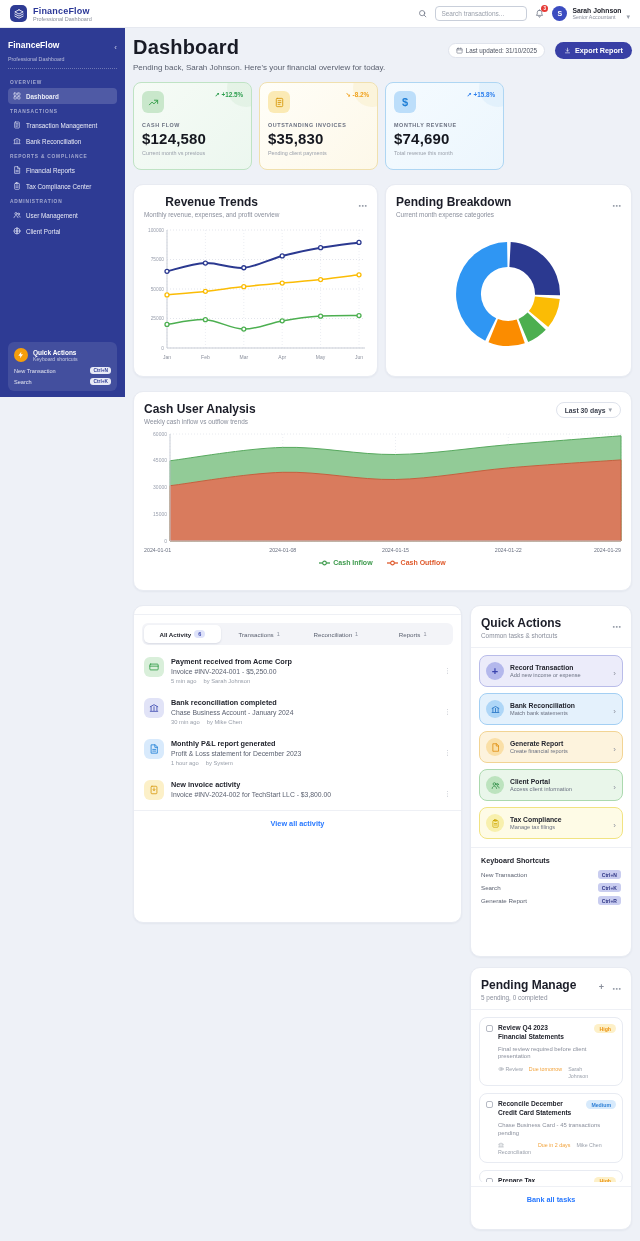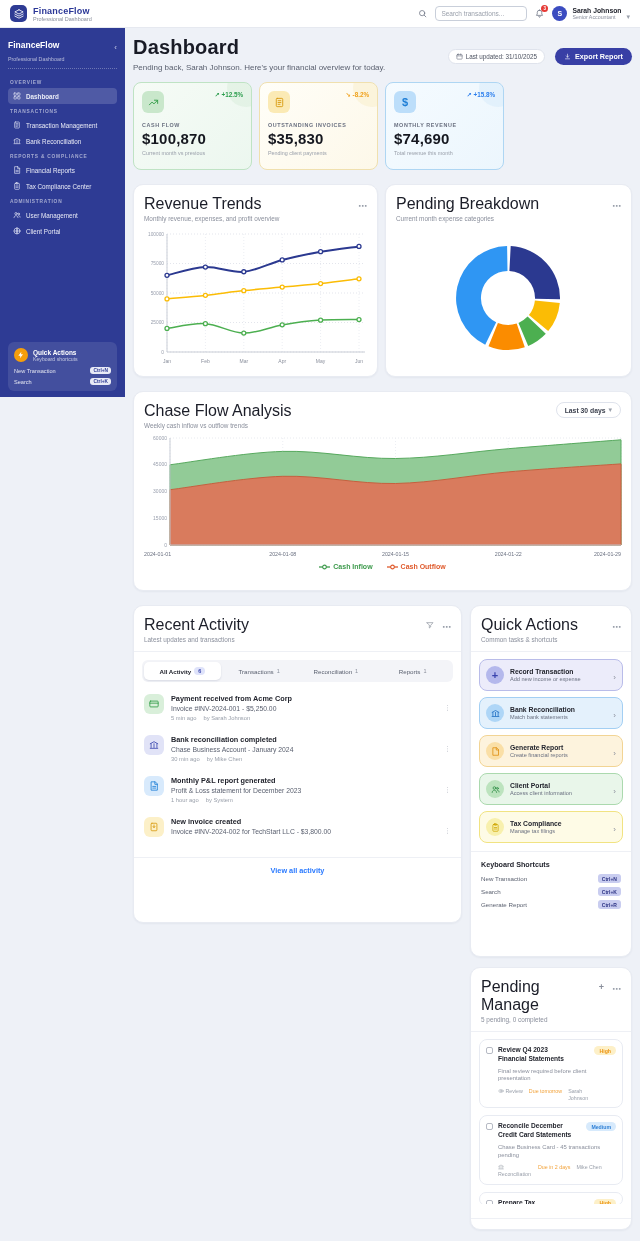--- a/index.html
+++ b/index.html
@@ -48,21 +48,21 @@
   .qa-sub { font-size:5.2px; color:rgba(255,255,255,.65); }
   .qa-row { display:flex; justify-content:space-between; align-items:center; margin-top:4px; }
   .qa-row-label { font-size:5.6px; color:rgba(255,255,255,.85); }
   .kbd { background:#e8eaf6; color:#2e3b94; font-size:4.8px; font-weight:bold; border-radius:3px; padding:1px 3px; }
 
   
   #main { position:absolute; left:133px; top:36px; width:499px; }
   .page-head { display:flex; justify-content:space-between; align-items:flex-start; }
   h1 { font-size:20px; font-weight:bold; color:#191b26; letter-spacing:.2px;}
   .welcome { font-size:8px; color:#5b6170; margin-top:4px; }
-  .head-right { display:flex; gap:10px; align-items:center; margin-top:12px;}
+  .head-right { display:flex; gap:10px; align-items:center; margin-top:6px;}
   .chip { display:flex; align-items:center; gap:3px; background:#fff; border:1px solid #dfe3ec; border-radius:10px;
     padding:3px 7px; font-size:6.3px; color:#4c5260; }
   .chip svg { width:7px; height:7px; color:#6a7080; }
   .btn-primary { display:flex; align-items:center; gap:4px; background:#383fa5; color:#fff; border:none; border-radius:11px;
     padding:4px 9px; font-size:7.2px; font-weight:bold; cursor:pointer; font-family:inherit;}
   .btn-primary svg { width:7px; height:7px; color:#fff;}
 
   
   .stats-row { display:flex; gap:7px; margin-top:10px; }
   .stat-card { position:relative; width:119px; height:88px; border-radius:8px; padding:8px; overflow:hidden; border:1px solid; }
@@ -79,21 +79,21 @@
   .trend { font-size:6.3px; font-weight:bold; position:relative; z-index:1;}
   .trend.up-g { color:#2e9e4f; } .trend.down-o { color:#f0a11c; } .trend.up-b { color:#2f80ed; }
   .arrow-up-icon::before{content:"↗ ";} .arrow-down-icon::before{content:"↘ ";}
   .stat-label { font-size:5.4px; letter-spacing:.6px; color:#6a7080; font-weight:bold; margin-top:9px;}
   .stat-value { font-size:15px; font-weight:bold; color:#15171f; margin-top:2px; letter-spacing:.2px;}
   .stat-note { font-size:5.4px; color:#9aa0ab; margin-top:3px; }
 
   
   .card { background:#fff; border:1px solid #e8ebf2; border-radius:10px; box-shadow:0 1px 2px rgba(25,35,80,.05); }
   .card-head { display:flex; justify-content:space-between; align-items:flex-start; padding:10px 10px 0 10px; }
-  .card-title { font-size:16px; font-weight:normal; color:#1b1d28; }
+  .card-title { font-size:12px; font-weight:bold; color:#1b1d28;text-align:center; }
   .card-sub { font-size:6.4px; color:#8a8f9c; margin-top:2px; }
   .more-icon::before { content:"⋯"; color:#9aa0ab; font-size:9px; font-weight:bold;}
   .kebab-icon::before { content:"⋮"; color:#b6bac4; font-size:7px; }
 
   .charts-row { display:flex; gap:7px; margin-top:14px; }
   #revenue-card { width:245px; height:193px; }
   #expense-card { width:247px; height:193px; }
   #revenue-card svg, #expense-card svg { display:block; margin-top:4px; }
 
   #cashflow-card { width:499px; height:200px; margin-top:14px; }
@@ -119,21 +119,21 @@
   .act-list { padding:4px 10px 0 10px; }
   .act-item { display:flex; gap:7px; padding:8px 0 6px 0; position:relative;}
   .act-ic { width:20px; height:20px; border-radius:6px; display:flex; align-items:center; justify-content:center; flex:none; }
   .act-ic svg { width:10px; height:10px; }
   .act-ic.green { background:#d9efda; color:#2f9a44;} .act-ic.indigo { background:#e1e3f7; color:#3c49b0;}
   .act-ic.blue { background:#d8eafc; color:#1f7fd6;} .act-ic.yellow { background:#fcf0c8; color:#d99b12;}
   .act-title { font-size:7.3px; font-weight:bold; color:#23252e; }
   .act-sub { font-size:6.8px; color:#5b6170; margin-top:2px;}
   .act-meta { font-size:5.8px; color:#9aa0ab; margin-top:3px; display:flex; gap:7px;}
   .act-item .kebab-icon { position:absolute; right:0; top:10px; }
-  .card-footer { text-align:center; font-size:7.3px; font-weight:bold; color:#2979ff; padding:8px 0; cursor:pointer; border-top:1px solid #eef0f5; margin-top:14px;}
+  .card-footer { text-align:center; font-size:7.3px; font-weight:bold; color:#2979ff; padding:8px 0; cursor:pointer; border-top:1px solid #eef0f5; margin-top:4px;}
 
   .right-col { width:162px; display:flex; flex-direction:column; gap:10px; }
   #qa-card { width:162px; height:352px; overflow:hidden;}
   .qa-list { padding:7px 8px 0 8px; display:flex; flex-direction:column; gap:6px;}
   .qa-action { display:flex; align-items:center; gap:6px; border-radius:8px; border:1px solid; padding:6px; cursor:pointer; position:relative;}
   .qa-action .chevron-right-icon { position:absolute; right:6px; }
   .chevron-right-icon::before { content:"›"; color:#8a8f9c; font-size:8px; }
   .qa-action.purple { background:#ececfa; border-color:#b9bce9; } .qa-action.purple .qa-act-ic { background:#b4b8ec; color:#3a44ae;}
   .qa-action.blue { background:#e4f1fc; border-color:#a3cff3; } .qa-action.blue .qa-act-ic { background:#aed6f7; color:#1769c0;}
   .qa-action.orange { background:#fdf3dd; border-color:#f2d494; } .qa-action.orange .qa-act-ic { background:#fadfa6; color:#dd8a05;}
@@ -334,21 +334,21 @@
         <div class="stat-top">
           <div class="stat-ic">
             <svg class="sic" viewBox="0 0 24 24">
                 <path d="M3 17l6-6 4 4 8-8"></path>
                 <path d="M14 7h7v7"></path>
               </svg>
           </div>
           <span class="trend up-g"><span class="arrow-up-icon"></span><span>+12.5%</span></span>
         </div>
         <div class="stat-label">CASH FLOW</div>
-        <div class="stat-value">$100,870</div>
+        <div class="stat-value">$124,580</div>
         <div class="stat-note">Current month vs previous</div>
       </div>
 
       <div class="stat-card yellow">
         <div class="stat-deco"></div>
         <div class="stat-top">
           <div class="stat-ic">
             <svg class="sic" viewBox="0 0 24 24">
                 <rect x="5" y="3" width="14" height="18" rx="2"></rect>
                 <path d="M9 8h6M9 12h6M9 16h4"></path>
@@ -447,21 +447,21 @@
             <path d="M159.8,107.7A52,52 0 0 1 142.2,119.9L132.5,96.9A27,27 0 0 0 141.6,90.6Z" fill="#4caf50"></path>
             <path d="M138.8,121.2A52,52 0 0 1 102.5,120.2L111.9,97.0A27,27 0 0 0 130.7,97.6Z" fill="#fb8c00"></path>
             <path d="M99.2,118.7A52,52 0 0 1 121.1,20.0L121.5,45.0A27,27 0 0 0 110.2,96.3Z" fill="#2f96f3"></path>
           </svg>
       </section>
     </div>
 
     <section class="card" id="cashflow-card">
       <div class="card-head">
         <div>
-          <div class="card-title">Chase Flow Analysis</div>
+          <div class="card-title">Cash User Analysis</div>
           <div class="card-sub">Weekly cash inflow vs outflow trends</div>
         </div>
         <button class="range-btn">
           <span>Last 30 days</span>
           <span class="chevron-down-icon"></span>
         </button>
       </div>
       <svg id="area-svg" width="483" height="128" style="display:block;margin:4px 0 0 8px;">
           <line x1="28" y1="112" x2="479" y2="112" stroke="#e8eaef" stroke-dasharray="1,2"></line>
           <text x="25" y="113.7" text-anchor="end" font-size="5" fill="#9aa0ae">0</text>
@@ -502,32 +502,20 @@
               <circle cx="6" cy="3" r="2" fill="#fff" stroke="#df5a2c" stroke-width="1.2"></circle>
             </svg>
           <span>Cash Outflow</span>
         </span>
       </div>
     </section>
 
     <div class="bottom-row">
 
       <section class="card" id="activity-card">
-        <div class="card-head">
-          <div>
-            <div class="card-title">Recent Activity</div>
-            <div class="card-sub">Latest updates and transactions</div>
-          </div>
-          <div class="head-icons">
-            <svg class="sic funnel-icon" viewBox="0 0 24 24">
-                <path d="M3 5h18l-7 8v5l-4 3v-8z"></path>
-              </svg>
-            <span class="more-icon"></span>
-          </div>
-        </div>
         <div class="hdiv"></div>
         <div class="tabs">
           <div class="tab active">
             <span>All Activity</span>
             <span class="tab-count badge">6</span>
           </div>
           <div class="tab">
             <span>Transactions</span>
             <span class="tab-count">1</span>
           </div>
@@ -597,21 +585,21 @@
           </div>
 
           <div class="act-item">
             <div class="act-ic yellow">
               <svg class="sic" viewBox="0 0 24 24">
                   <rect x="5" y="3" width="14" height="18" rx="2"></rect>
                   <path d="M12 7v6m0 0-2.5-2.5M12 13l2.5-2.5"></path>
                 </svg>
             </div>
             <div>
-              <div class="act-title">New invoice created</div>
+              <div class="act-title">New invoice activity</div>
               <div class="act-sub">Invoice #INV-2024-002 for TechStart LLC - $3,800.00</div>
             </div>
             <span class="kebab-icon"></span>
           </div>
         </div>
         <div class="card-footer">View all activity</div>
       </section>
 
       <div class="right-col">
 

